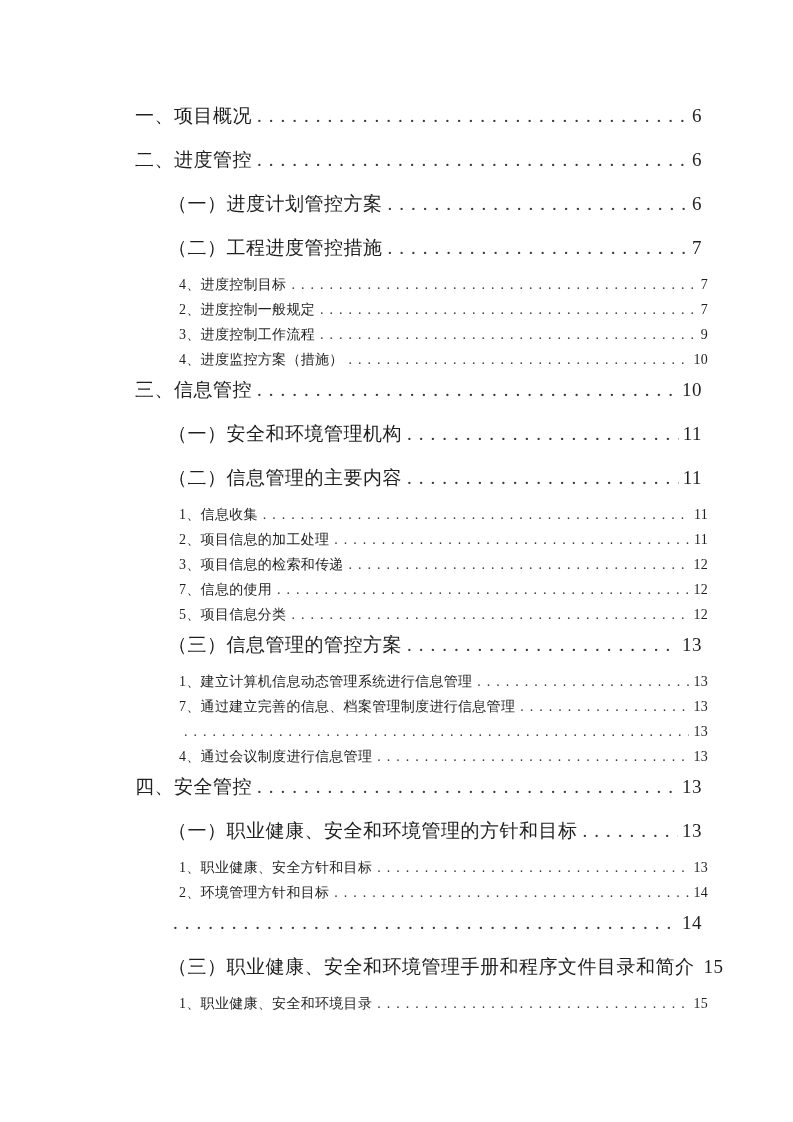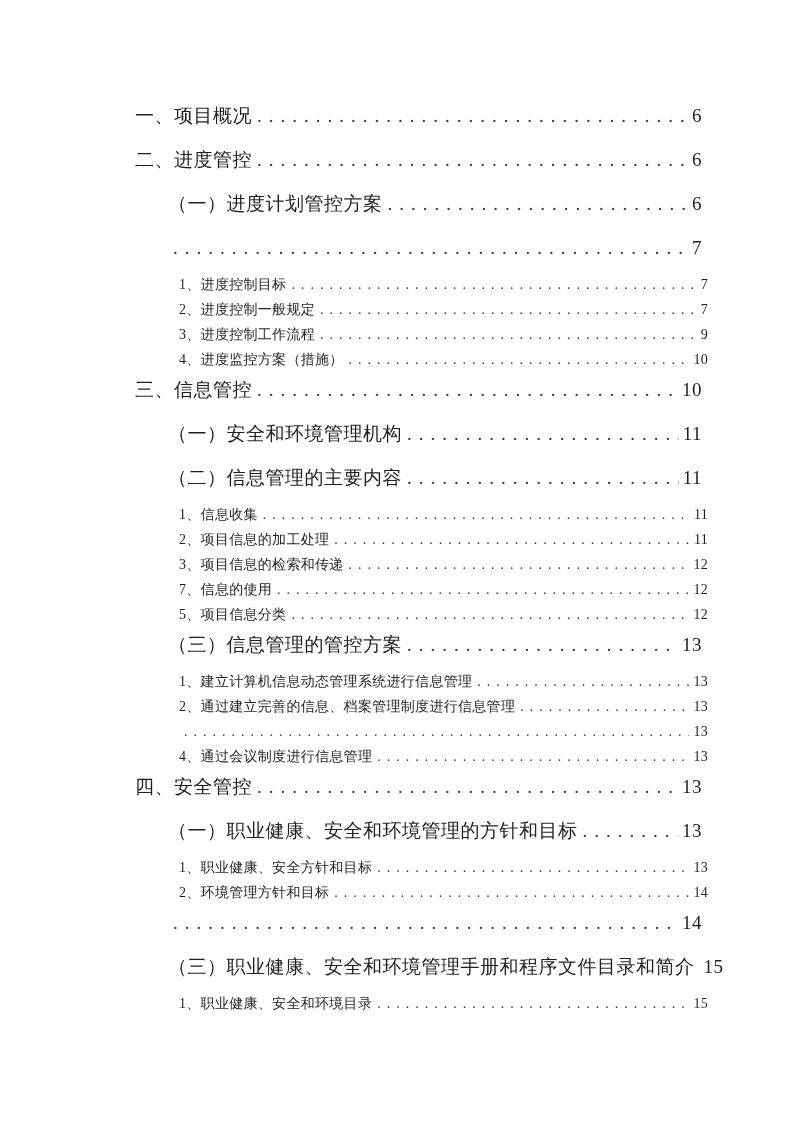--- a/index.html
+++ b/index.html
@@ -75,25 +75,26 @@
         <span class="title">二、进度管控</span>
         <span class="dots">..........................................................................................</span>
         <span class="pg">6</span>
       </div>
       <div class="row l2">
         <span class="title">（一）进度计划管控方案</span>
         <span class="dots">..........................................................................................</span>
         <span class="pg">6</span>
       </div>
       <div class="row l2">
+        <span class="title">（二）工程进度管控措施</span>
         <span class="dots">..........................................................................................</span>
         <span class="pg">7</span>
       </div>
       <div class="row l3">
-        <span class="title">1、进度控制目标</span>
+        <span class="title">4、进度控制目标</span>
         <span class="dots">..........................................................................................</span>
         <span class="pg">7</span>
       </div>
       <div class="row l3">
         <span class="title">2、进度控制一般规定</span>
         <span class="dots">..........................................................................................</span>
         <span class="pg">7</span>
       </div>
       <div class="row l3">
         <span class="title">3、进度控制工作流程</span>
@@ -149,21 +150,21 @@
         <span class="title">（三）信息管理的管控方案</span>
         <span class="dots">..........................................................................................</span>
         <span class="pg">13</span>
       </div>
       <div class="row l3">
         <span class="title">1、建立计算机信息动态管理系统进行信息管理</span>
         <span class="dots">..........................................................................................</span>
         <span class="pg">13</span>
       </div>
       <div class="row l3">
-        <span class="title">2、通过建立完善的信息、档案管理制度进行信息管理</span>
+        <span class="title">7、通过建立完善的信息、档案管理制度进行信息管理</span>
         <span class="dots">..........................................................................................</span>
         <span class="pg">13</span>
       </div>
       <div class="row l3">
         <span class="dots">..........................................................................................</span>
         <span class="pg">13</span>
       </div>
       <div class="row l3">
         <span class="title">4、通过会议制度进行信息管理</span>
         <span class="dots">..........................................................................................</span>

